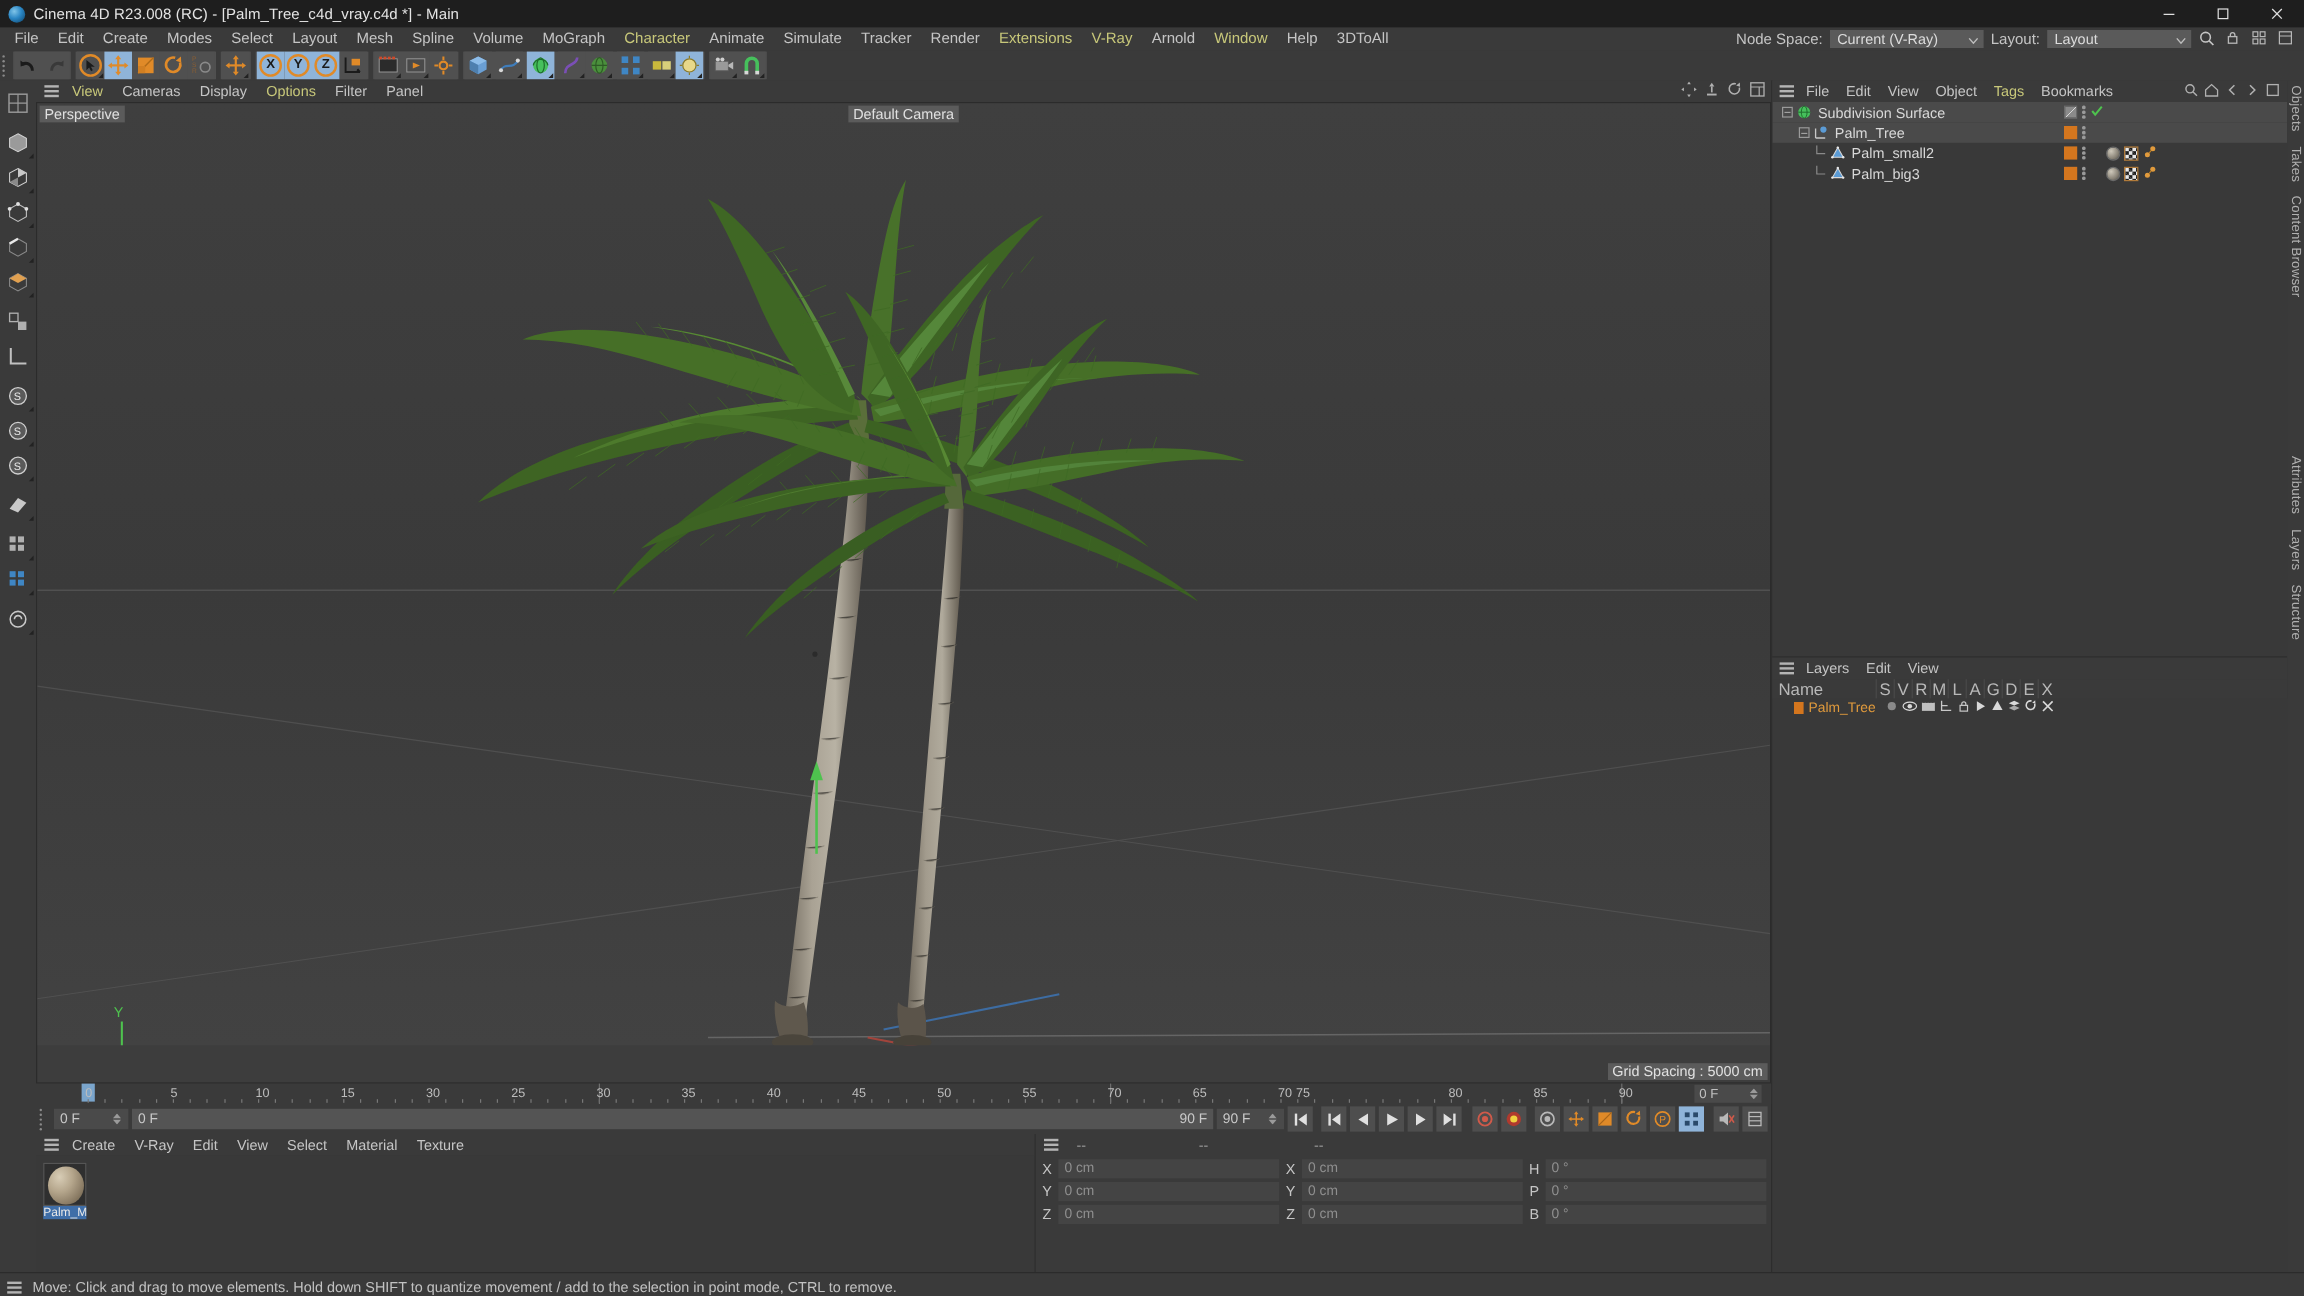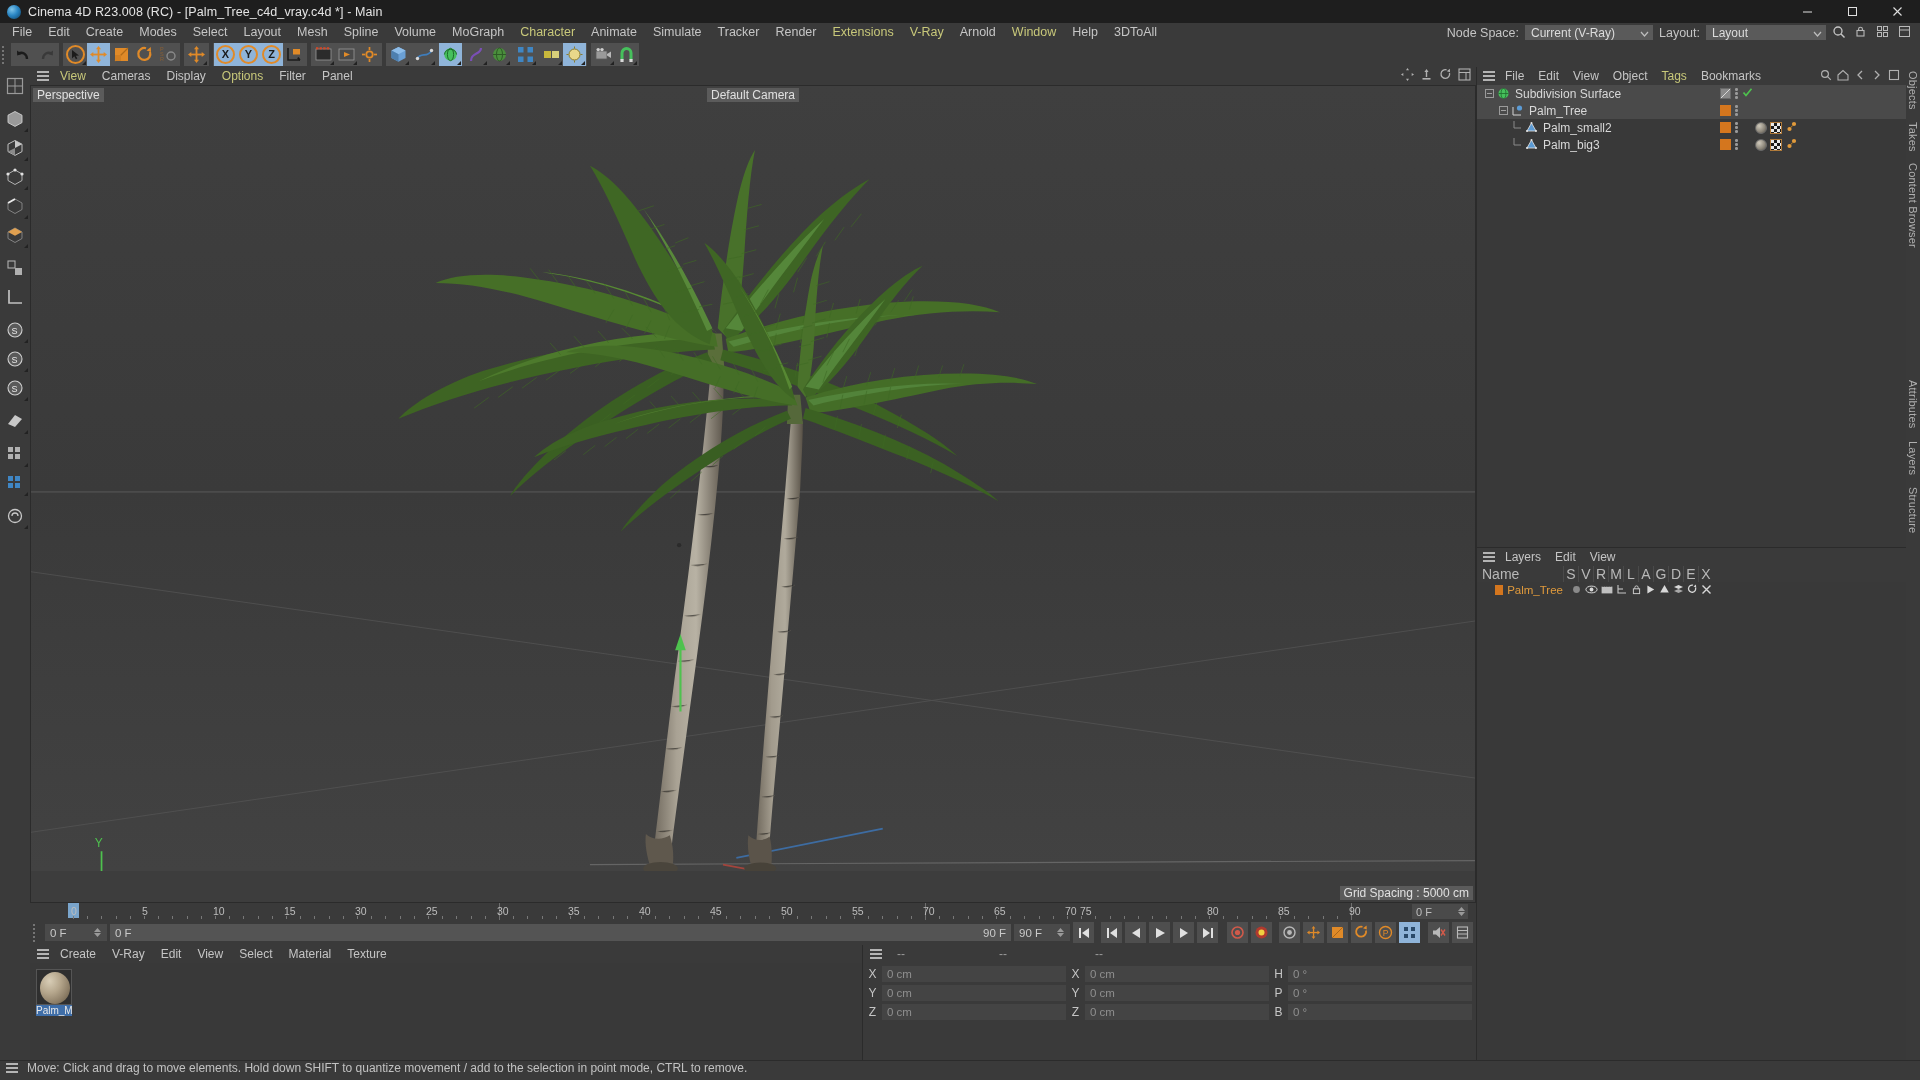--- a/index.html
+++ b/index.html
@@ -210,21 +210,21 @@
     width:14px; flex:0 0 14px; background:#3a3a3a; display:flex; flex-direction:column;
     align-items:center; padding-top:4px; gap:12px;
   }
   .vtab {
     writing-mode:vertical-rl; font-size:11px; color:#b0b0b0; letter-spacing:.2px;
     white-space:nowrap;
   }
 
   
   .statusbar {
-    height:20px; flex:0 0 20px; background:#3a3a3a; display:flex; align-items:flex-start;
+    height:20px; flex:0 0 20px; background:#3a3a3a; display:flex; align-items:flex-end;
     padding-left:3px; gap:6px; border-top:1px solid #2b2b2b;
   }
   .status-text { font-size:12px; color:#c2c2c2; white-space:nowrap; }
 
   .dots3 { display:flex; flex-direction:column; gap:2px; }
   .dots3 i { width:2px; height:2px; background:#8a8a8a; border-radius:50%; }
 </style>
 </head>
 <body>
 

